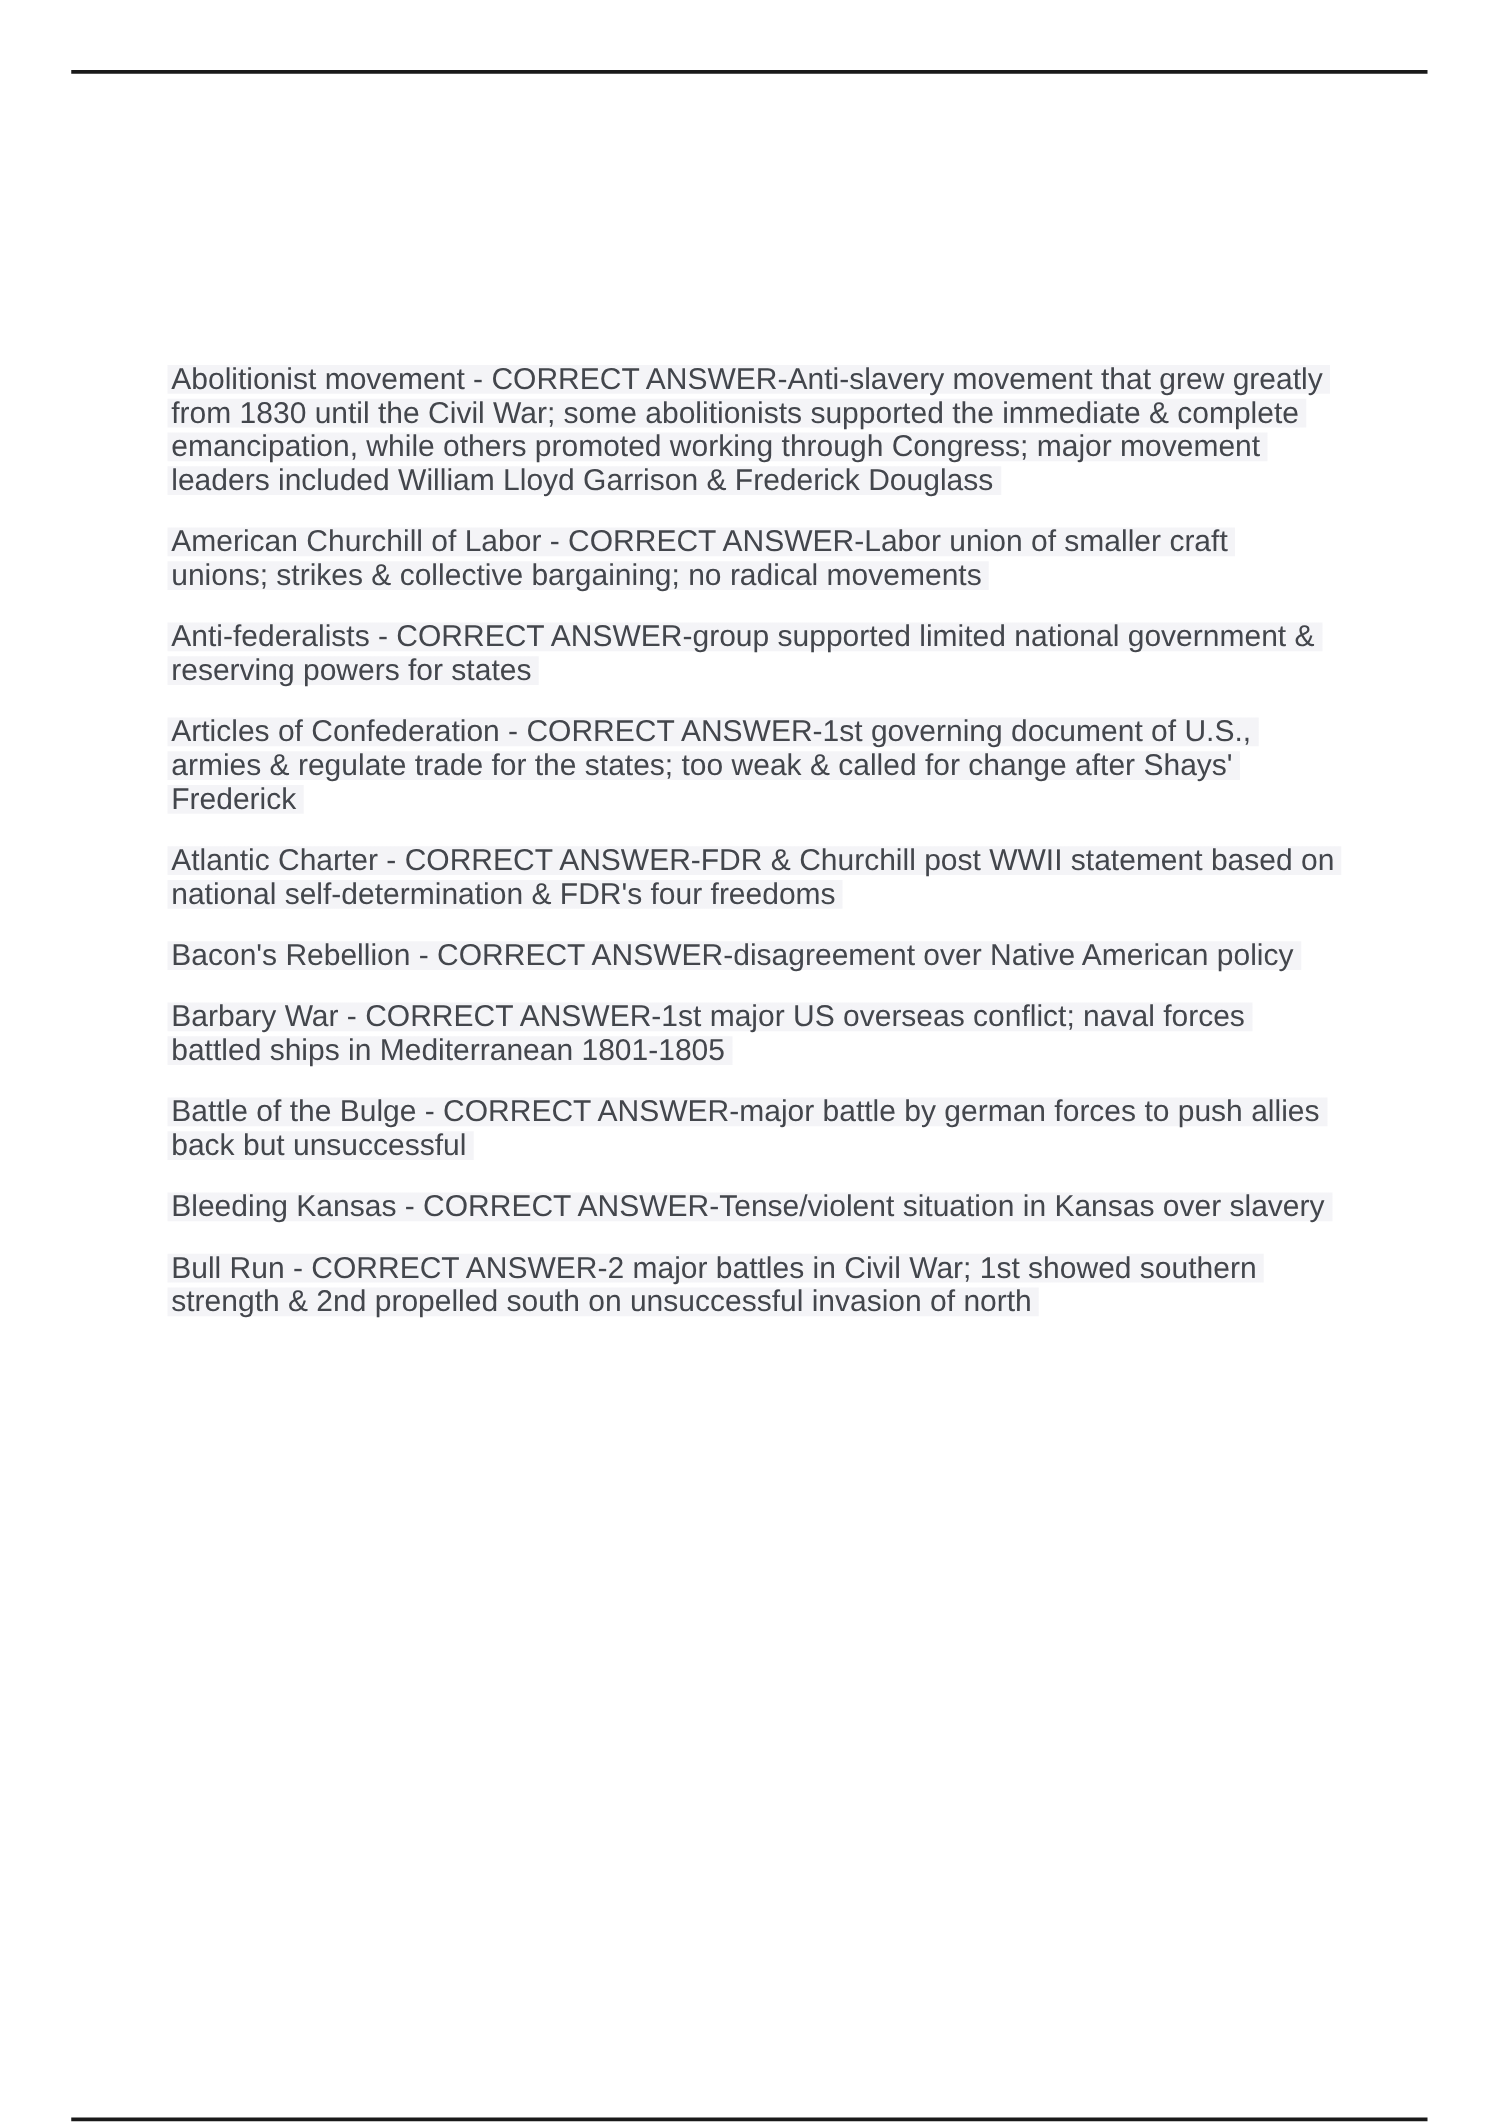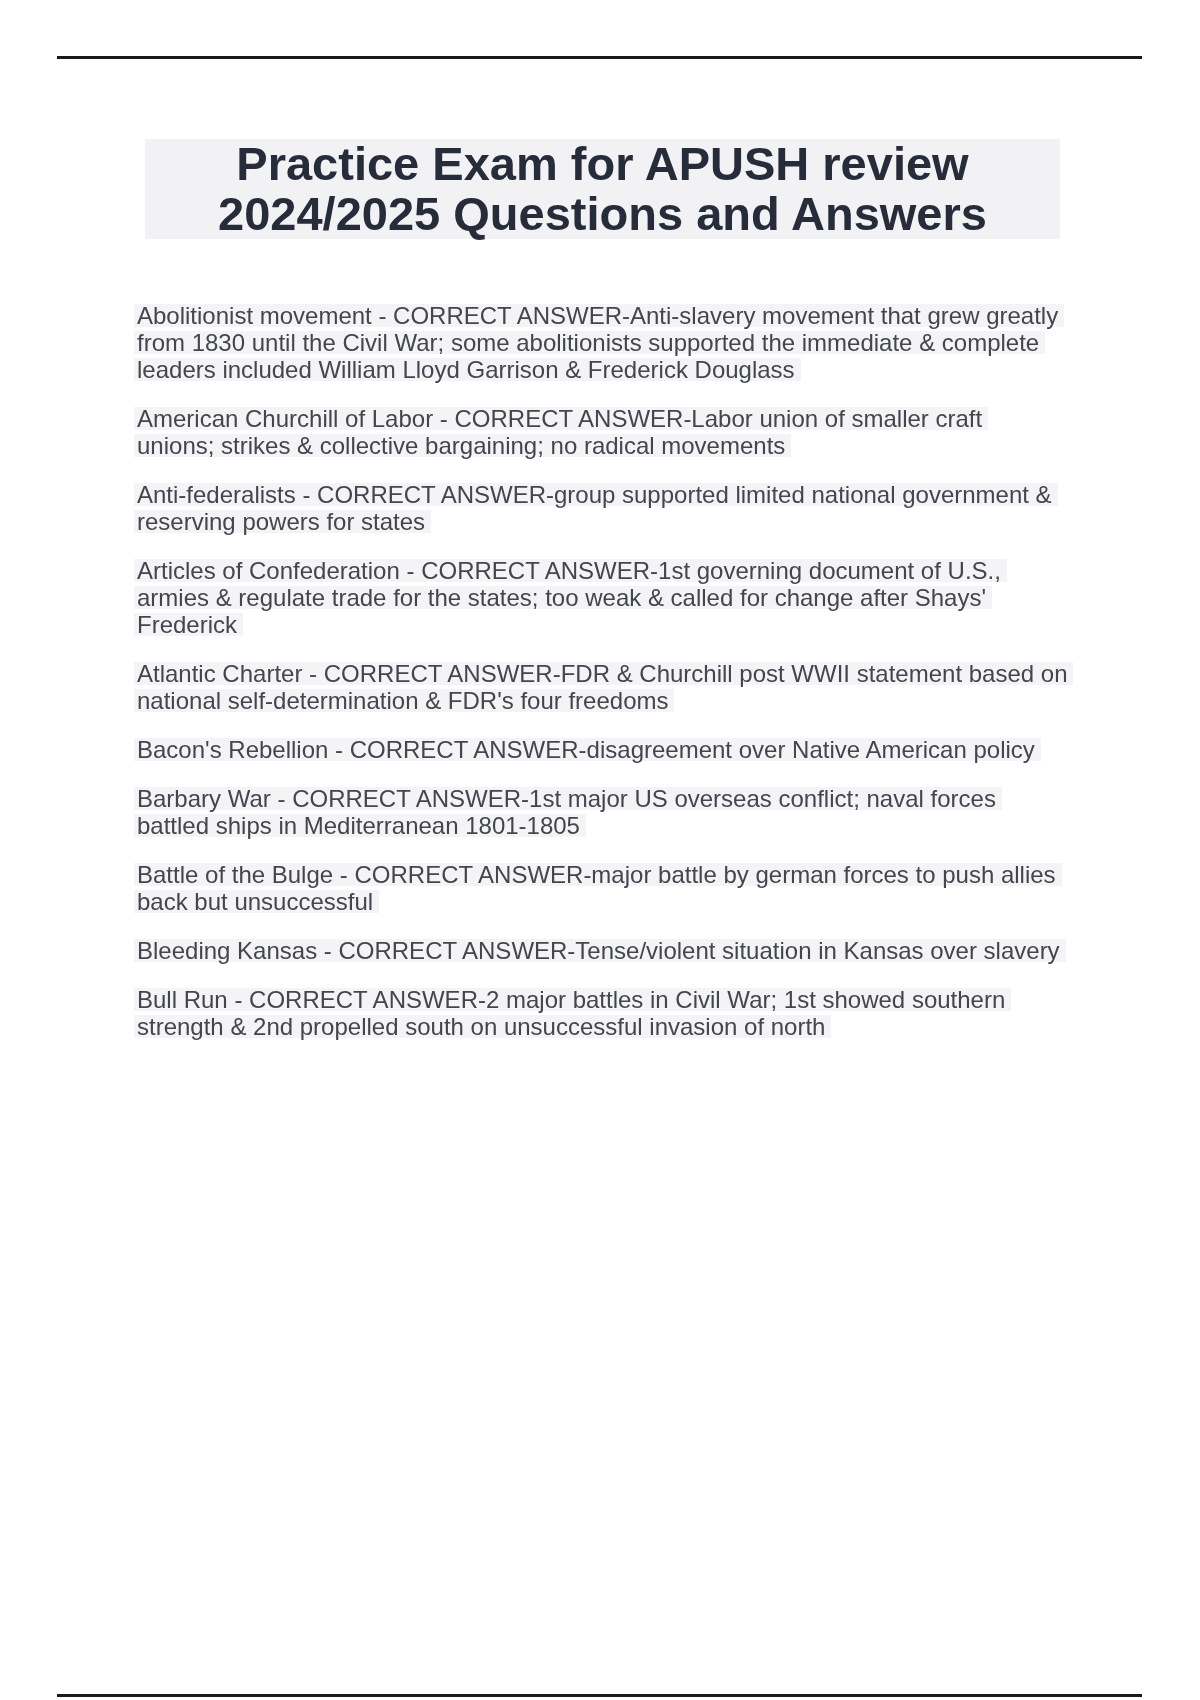--- a/index.html
+++ b/index.html
@@ -19,21 +19,21 @@
   .title-block{
     position:absolute;left:145px;top:139px;width:915px;height:100px;
     background:#f2f2f5;
     color:#272c3a;
     font-weight:bold;
     font-size:47px;line-height:50px;
     text-align:center;
     display:flex;flex-direction:column;justify-content:center;
   }
   .content{
-    position:absolute;left:137px;top:302px;width:945px;
+    position:absolute;left:137px;top:290px;width:945px;
   }
   .para{margin:0 0 22px 0;padding:0;}
   .line{
     display:block;
     width:-moz-fit-content;
     width:fit-content;
     white-space:nowrap;
     font-size:24px;line-height:27px;
     color:#43464c;
     padding:0 6px 0 3px;margin-left:-3px;
@@ -43,30 +43,27 @@
     background-position:0 2px;
   }
 </style>
 </head>
 <body>
 
 <div class="page">
 
   <div class="rule rule-top"></div>
 
-  <div class="title-block">
-    <div>Practice Exam for APUSH review</div>
-    <div>2024/2025 Questions and Answers</div>
-  </div>
 
   <div class="content">
 
     <p class="para">
       <span class="line">Abolitionist movement - CORRECT ANSWER-Anti-slavery movement that grew greatly</span>
       <span class="line">from 1830 until the Civil War; some abolitionists supported the immediate &amp; complete</span>
+      <span class="line">emancipation, while others promoted working through Congress; major movement</span>
       <span class="line">leaders included William Lloyd Garrison &amp; Frederick Douglass</span>
     </p>
 
 
 
     <p class="para">
       <span class="line">American Churchill of Labor - CORRECT ANSWER-Labor union of smaller craft</span>
       <span class="line">unions; strikes &amp; collective bargaining; no radical movements</span>
     </p>
 

